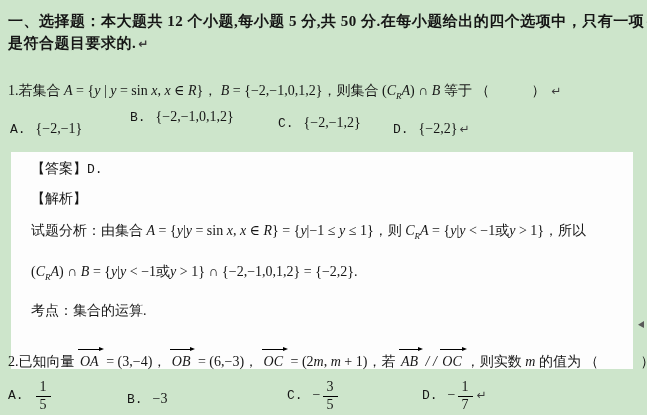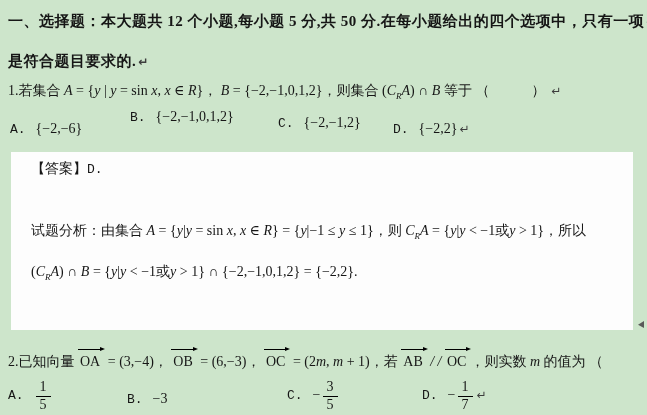--- a/index.html
+++ b/index.html
@@ -10,60 +10,62 @@
     font-size:14px;
   }
   .line{position:absolute;white-space:nowrap;line-height:20px}
   .heading{font-weight:bold;font-size:15px;letter-spacing:0.5px}
   .cn{font-family:Liberation Serif, serif}
   .mi{font-family:"Liberation Serif","DejaVu Serif",serif;font-style:italic}
   .mo{font-family:"Liberation Serif","DejaVu Serif",serif}
   .lbl{font-family:"Liberation Mono","DejaVu Sans Mono",monospace;font-size:13px;margin-right:9px}
   sub.sub{font-size:9px;font-style:italic;font-family:"Liberation Serif",serif}
   .ret{color:#3d3d3d;font-size:12px;font-family:"DejaVu Sans",sans-serif;margin-left:2px}
-  .vec{position:relative;display:inline-block;padding:5px 4px 0 2px}
+  .vec{font-style:italic;position:relative;display:inline-block;padding:5px 4px 0 2px}
   .vec::before{content:"";position:absolute;left:0;right:3px;top:2px;border-top:1.2px solid #000}
   .vec::after{content:"";position:absolute;right:-1px;top:-0.5px;width:0;height:0;
     border-left:5px solid #000;border-top:2.5px solid transparent;border-bottom:2.5px solid transparent}
   .frac{display:inline-block;vertical-align:middle;text-align:center;line-height:1.05;margin:0 2px}
   .frac .num{display:block;padding:0 4px 1px;border-bottom:1px solid #000}
   .frac .den{display:block;padding-top:1px}
-  .box{position:absolute;left:11px;top:152px;width:622px;height:178px;background:#fdfdfd}
+  .box{position:absolute;left:11px;top:152px;width:622px;height:217px;background:#fdfdfd}
   .box .line{left:20px}
   .handle{position:absolute;left:638px;top:321px;width:6px;height:7px;background:#5a5a5a;
     clip-path:polygon(100% 0,100% 100%,0 55%)}
   .opt .lbl{margin-right:10px}
 </style>
 </head>
 <body>
 
 <div class="line heading" style="left:8px;top:11px"><span class="cn">一、选择题：本大题共 12 个小题,每小题 5 分,共 50 分.在每小题给出的四个选项中，只有一项</span><span class="ret">↵</span></div>
-<div class="line heading" style="left:8px;top:51px"><span class="cn">是符合题目要求的.</span><span class="ret">↵</span></div>
+<div class="line heading" style="left:8px;top:33px"><span class="cn">是符合题目要求的.</span><span class="ret">↵</span></div>
 
 <div class="line" style="left:8px;top:81px"><span class="cn">1.若集合 </span><span class="mi">A</span><span class="mo"> = {</span><span class="mi">y</span><span class="mo"> | </span><span class="mi">y</span><span class="mo"> = sin </span><span class="mi">x</span><span class="mo">, </span><span class="mi">x</span><span class="mo"> ∈ </span><span class="mi">R</span><span class="mo">}</span><span class="cn">，  </span><span class="mi">B</span><span class="mo"> = {−2,−1,0,1,2}</span><span class="cn">，则集合 </span><span class="mo">(</span><span class="mi">C</span><sub class="sub">R</sub><span class="mi">A</span><span class="mo">) ∩ </span><span class="mi">B</span><span class="cn"> 等于 （　　　）</span><span class="ret"> ↵</span></div>
 
 <div>
   <span class="line opt" style="left:10px;top:119px">
-    <span class="lbl">A.</span><span><span class="mo">{−2,−6}</span></span>
+    <span class="lbl">A.</span><span><span class="mo">{−2,−1}</span></span>
   </span>
   <span class="line opt" style="left:130px;top:107px">
     <span class="lbl">B.</span><span><span class="mo">{−2,−1,0,1,2}</span></span>
   </span>
   <span class="line opt" style="left:278px;top:113px">
     <span class="lbl">C.</span><span><span class="mo">{−2,−1,2}</span></span>
   </span>
   <span class="line opt" style="left:393px;top:119px">
     <span class="lbl">D.</span><span><span class="mo">{−2,2}</span><span class="ret">↵</span></span>
   </span>
 </div>
 
 <div class="box">
   <div class="line" style="top:7px"><span class="cn">【答案】</span><span class="lbl">D.</span></div>
+  <div class="line" style="top:37px"><span class="cn">【解析】</span></div>
   <div class="line" style="top:69px"><span class="cn">试题分析：由集合 </span><span class="mi">A</span><span class="mo"> = {</span><span class="mi">y</span><span class="mo">|</span><span class="mi">y</span><span class="mo"> = sin </span><span class="mi">x</span><span class="mo">, </span><span class="mi">x</span><span class="mo"> ∈ </span><span class="mi">R</span><span class="mo">} = {</span><span class="mi">y</span><span class="mo">|−1 ≤ </span><span class="mi">y</span><span class="mo"> ≤ 1}</span><span class="cn">，则 </span><span class="mi">C</span><sub class="sub">R</sub><span class="mi">A</span><span class="mo"> = {</span><span class="mi">y</span><span class="mo">|</span><span class="mi">y</span><span class="mo"> &lt; −1</span><span class="cn">或</span><span class="mi">y</span><span class="mo"> &gt; 1}</span><span class="cn">，所以</span></div>
   <div class="line" style="top:110px"><span class="mo">(</span><span class="mi">C</span><sub class="sub">R</sub><span class="mi">A</span><span class="mo">) ∩ </span><span class="mi">B</span><span class="mo"> = {</span><span class="mi">y</span><span class="mo">|</span><span class="mi">y</span><span class="mo"> &lt; −1</span><span class="cn">或</span><span class="mi">y</span><span class="mo"> &gt; 1} ∩ {−2,−1,0,1,2} = {−2,2}.</span></div>
+  <div class="line" style="top:149px"><span class="cn">考点：集合的运算.</span></div>
 </div>
 <div class="handle"></div>
 
 <div class="line" style="left:8px;top:347px"><span class="cn">2.已知向量 </span><span class="vec">OA</span><span class="mo"> = (3,−4)</span><span class="cn">，  </span><span class="vec">OB</span><span class="mo"> = (6,−3)</span><span class="cn">，  </span><span class="vec">OC</span><span class="mo"> = (2</span><span class="mi">m</span><span class="mo">, </span><span class="mi">m</span><span class="mo"> + 1)</span><span class="cn">，若 </span><span class="vec">AB</span><span class="mi"> / / </span><span class="vec">OC</span><span class="cn">，则实数 </span><span class="mi">m</span><span class="cn"> 的值为 （　　　）</span></div>
 
 <div>
   <span class="line opt" style="left:8px;top:380px">
     <span class="lbl">A.</span><span><span class="frac mo"><span class="num">1</span><span class="den">5</span></span></span>
   </span>
   <span class="line opt" style="left:127px;top:389px">

